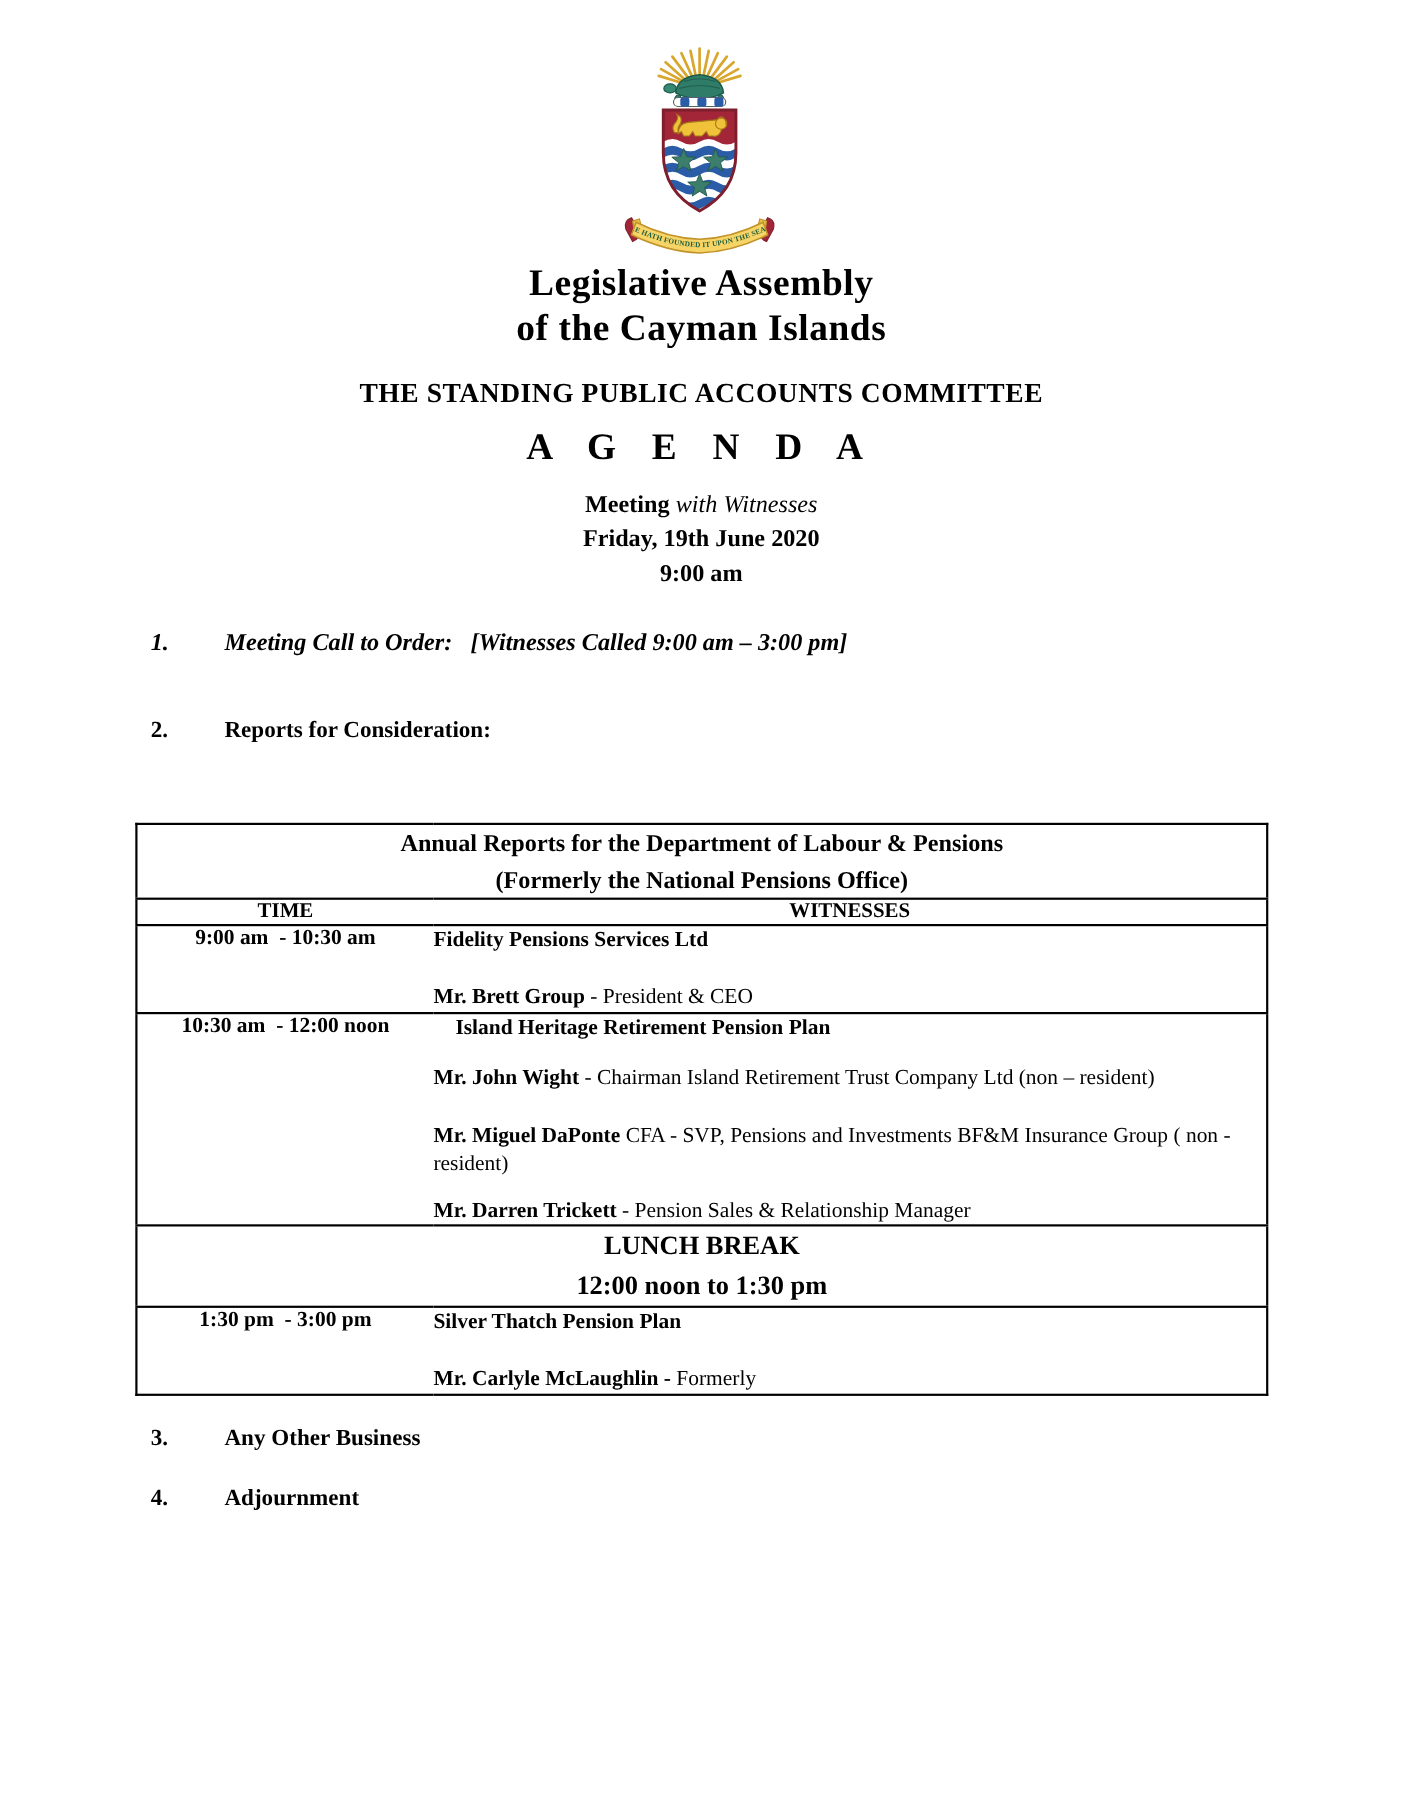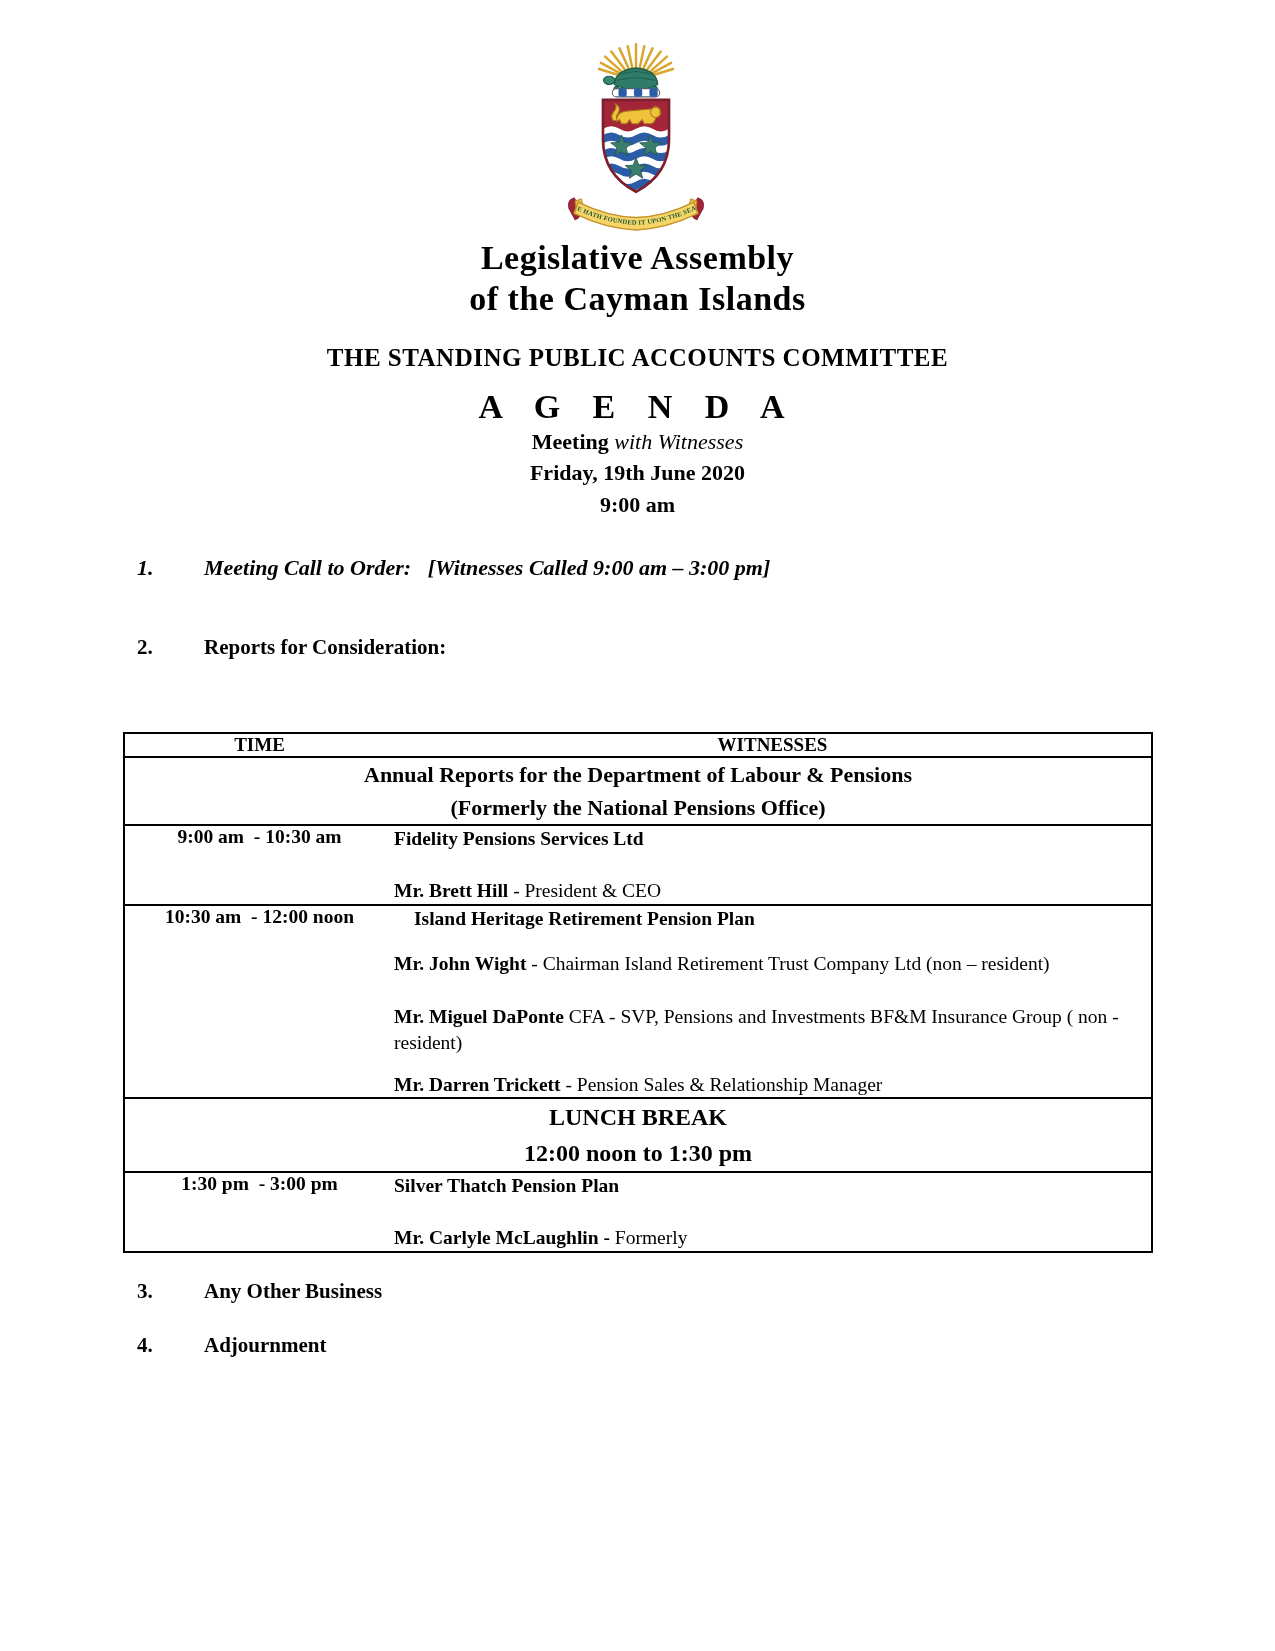--- a/index.html
+++ b/index.html
@@ -14,21 +14,21 @@
   .b{font-weight:bold;}
   .it{font-style:italic;}
   .pre{white-space:pre-wrap;}
 
   .crest-wrap{width:170px;margin:0 auto;}
   .crest-wrap svg{display:block;}
 
   .org{font-size:34px;font-weight:bold;line-height:1.2;margin-top:6px;letter-spacing:.5px;}
   .committee{font-size:25px;font-weight:bold;margin-top:24px;letter-spacing:.5px;}
   .agenda-title{font-size:34px;font-weight:bold;letter-spacing:12px;margin-top:16px;}
-  .meeting-line{font-size:22px;line-height:1.45;}
+  .meeting-line{font-size:22px;margin-top:16px;line-height:1.45;}
   .date-line,.time-line{font-size:22px;font-weight:bold;line-height:1.45;}
 
   .item{display:flex;align-items:flex-start;padding-left:137px;font-size:22px;}
   .item .num{width:67px;flex:0 0 67px;}
   .item1{margin-top:34px;}
   .item1 .num,.item1 .txt{font-style:italic;font-weight:bold;}
   .item2{margin-top:54px;font-size:21px;}
   .item2 .num,.item2 .txt,.item3 .num,.item3 .txt,.item4 .num,.item4 .txt{font-weight:bold;}
   .item3{margin-top:26px;font-size:21px;}
   .item4{margin-top:29px;font-size:21px;}
@@ -163,34 +163,34 @@
     <span class="txt">Reports for Consideration:</span>
   </div>
 
   <table class="schedule">
     <colgroup>
         <col class="c1">
         <col>
       </colgroup>
     <tbody>
         <tr>
-      <td class="c-time-h">TIME</td>
-      <td class="c-wit-h">WITNESSES</td>
-    </tr>
-    <tr>
       <td colspan="2" class="t-title">
         <div>Annual Reports for the Department of Labour &amp; Pensions</div>
         <div>(Formerly the National Pensions Office)</div>
       </td>
     </tr>
     <tr>
+      <td class="c-time-h">TIME</td>
+      <td class="c-wit-h">WITNESSES</td>
+    </tr>
+    <tr>
       <td class="time-cell pre">9:00 am  - 10:30 am</td>
       <td class="wit-cell">
         <p><span class="b">Fidelity Pensions Services Ltd</span><span></span></p>
-        <p><span class="b">Mr. Brett Hill</span><span> - President &amp; CEO</span></p>
+        <p><span class="b">Mr. Brett Group</span><span> - President &amp; CEO</span></p>
       </td>
     </tr>
     <tr>
       <td class="time-cell pre">10:30 am  - 12:00 noon</td>
       <td class="wit-cell">
         <p class="mb-20"><span class="b">Island Heritage Retirement Pension Plan</span><span></span></p>
         <p class="mb-10"><span class="b">Mr. John Wight</span><span> - Chairman Island Retirement Trust Company Ltd (non – resident)</span></p>
         <p class="mb-16"><span class="b">Mr. Miguel DaPonte</span><span> CFA - SVP, Pensions and Investments BF&amp;M Insurance Group ( non - resident)</span></p>
         <p><span class="b">Mr. Darren Trickett</span><span> - Pension Sales &amp; Relationship Manager</span></p>
       </td>

